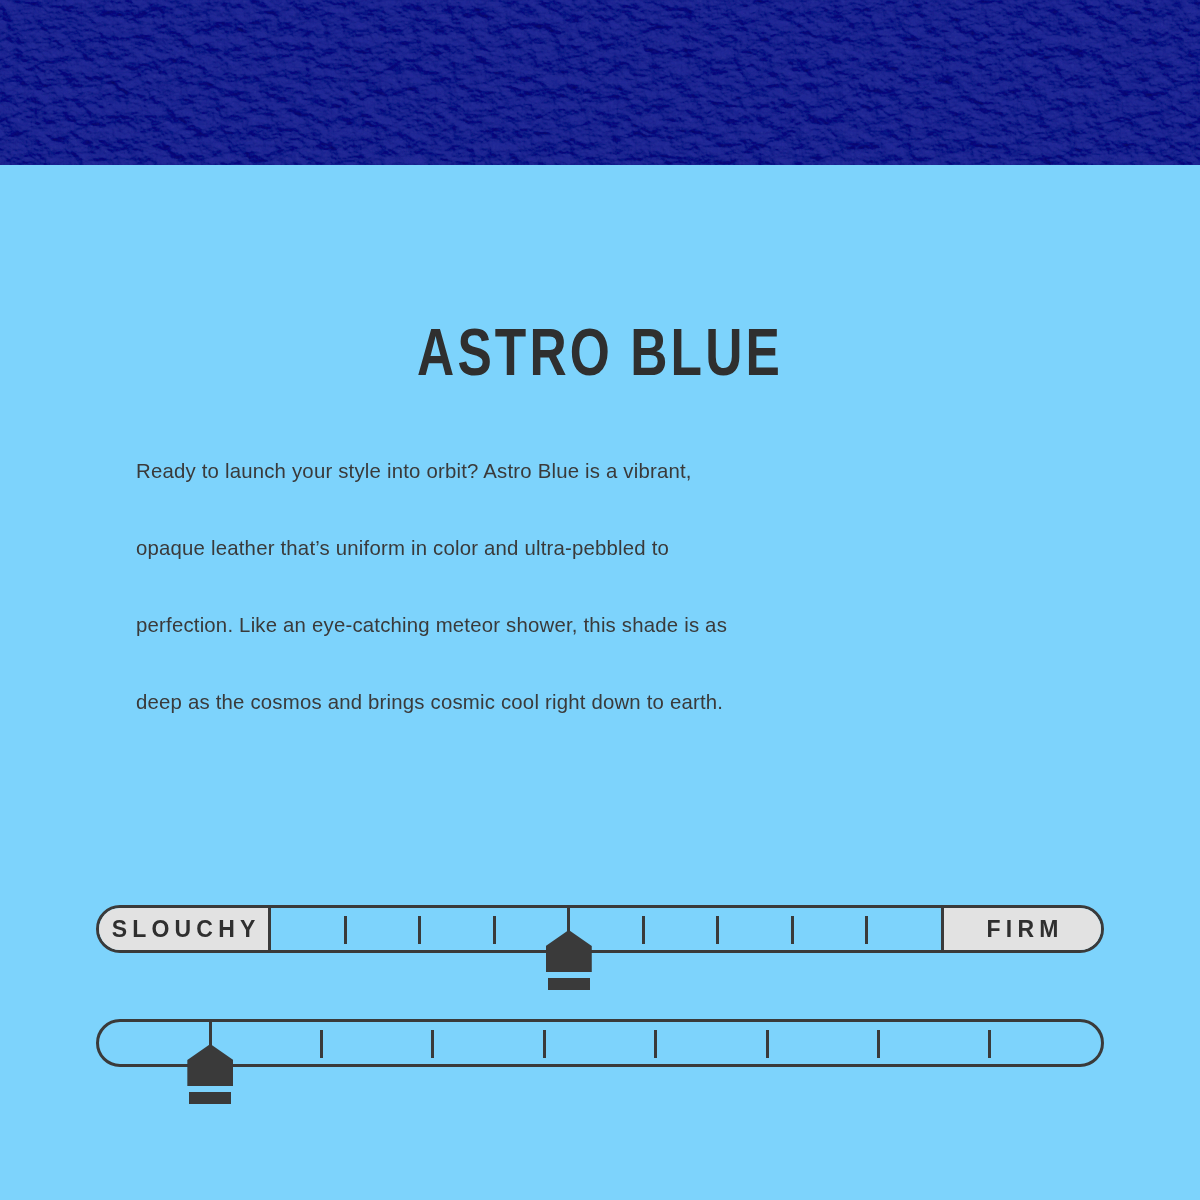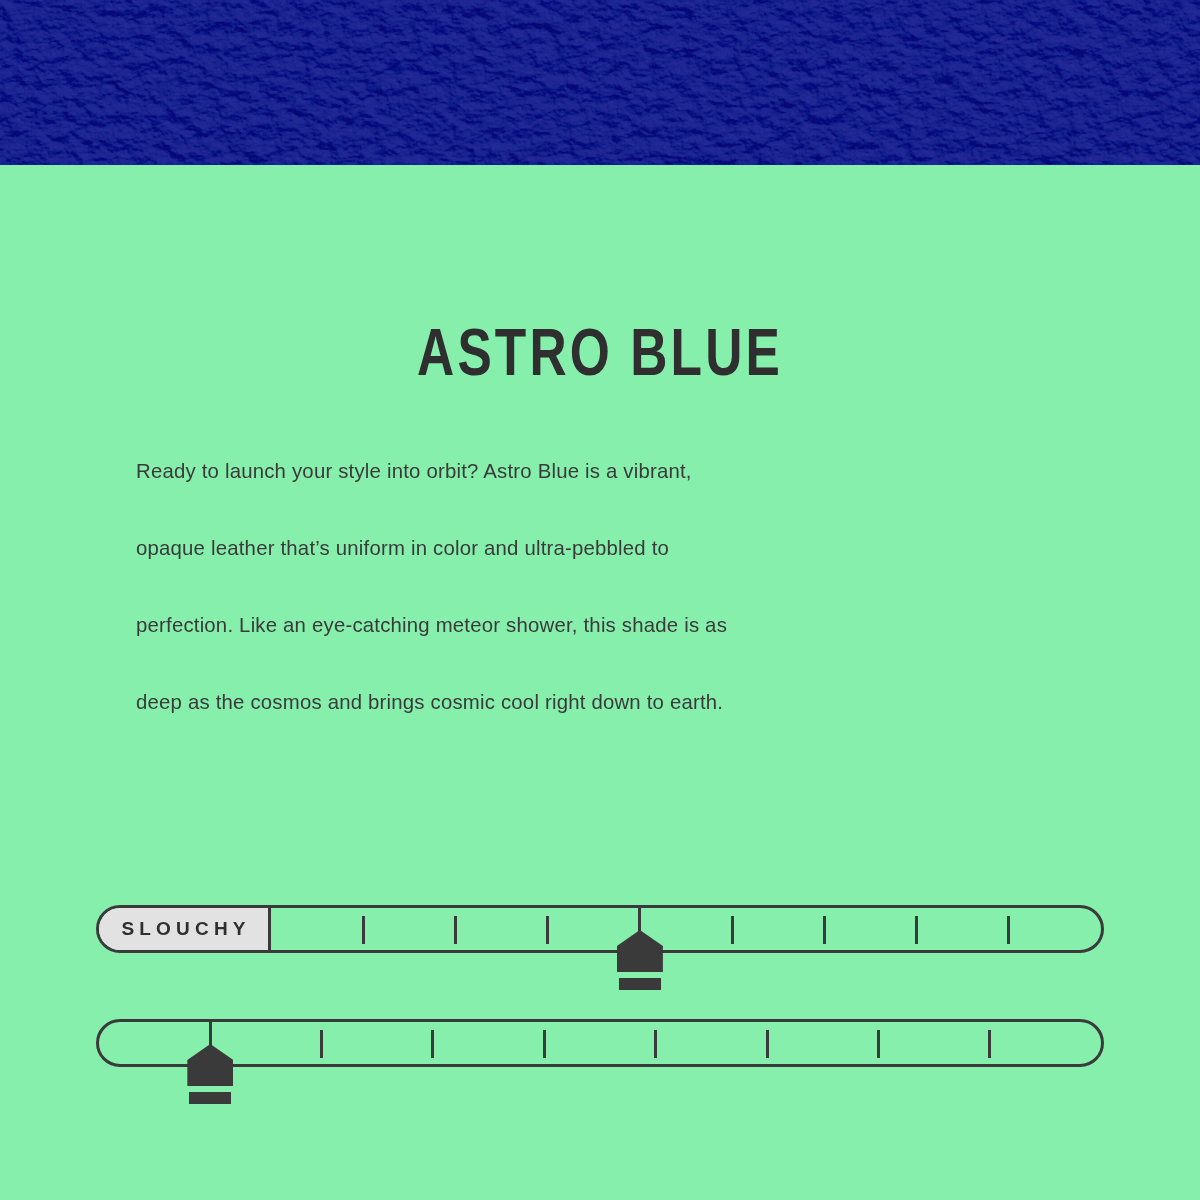--- a/index.html
+++ b/index.html
@@ -14,21 +14,21 @@
     overflow: hidden;
     background: #e2e2e2;
     font-family: "Liberation Sans", sans-serif;
     -webkit-font-smoothing: antialiased;
   }
 
   .card {
     position: relative;
     width: 1200px;
     height: 1200px;
-    background: #86efac;
+    background: #7dd3fc;
     box-sizing: border-box;
   }
 
   
   .swatch-band {
     position: absolute;
     top: 0;
     left: 0;
     width: 1200px;
     height: 165px;
@@ -107,21 +107,21 @@
     box-sizing: border-box;
     display: flex;
     align-items: stretch;
   }
 
   .scale-cap {
     display: flex;
     align-items: center;
     justify-content: center;
     box-sizing: border-box;
-    font-size: 19px;
+    font-size: 23px;
     font-weight: bold;
     letter-spacing: 5.2px;
     color: #2f2f2f;
     text-indent: 5.2px;
     flex: none;
     position: relative;
     z-index: 3;
     background: #e2e2e2;
   }
 
@@ -243,20 +243,21 @@
             <div class="tick" style="left: calc(55.5556% - 1.5px);"></div>
             <div class="tick" style="left: calc(66.6667% - 1.5px);"></div>
             <div class="tick" style="left: calc(77.7778% - 1.5px);"></div>
             <div class="tick" style="left: calc(88.8889% - 1.5px);"></div>
             <div class="marker" style="left: 44.4444%;">
               <div class="stem"></div>
               <div class="head"></div>
               <div class="foot"></div>
             </div>
           </div>
+        <div class="scale-cap right firm">FIRM</div>
       </div>
     </div>
 
     <div class="scale-row">
       <div class="scale-track">
         <div class="scale-middle" id="middle-1">
             <div class="tick" style="left: calc(11.1111% - 1.5px);"></div>
             <div class="tick" style="left: calc(22.2222% - 1.5px);"></div>
             <div class="tick" style="left: calc(33.3333% - 1.5px);"></div>
             <div class="tick" style="left: calc(44.4444% - 1.5px);"></div>

